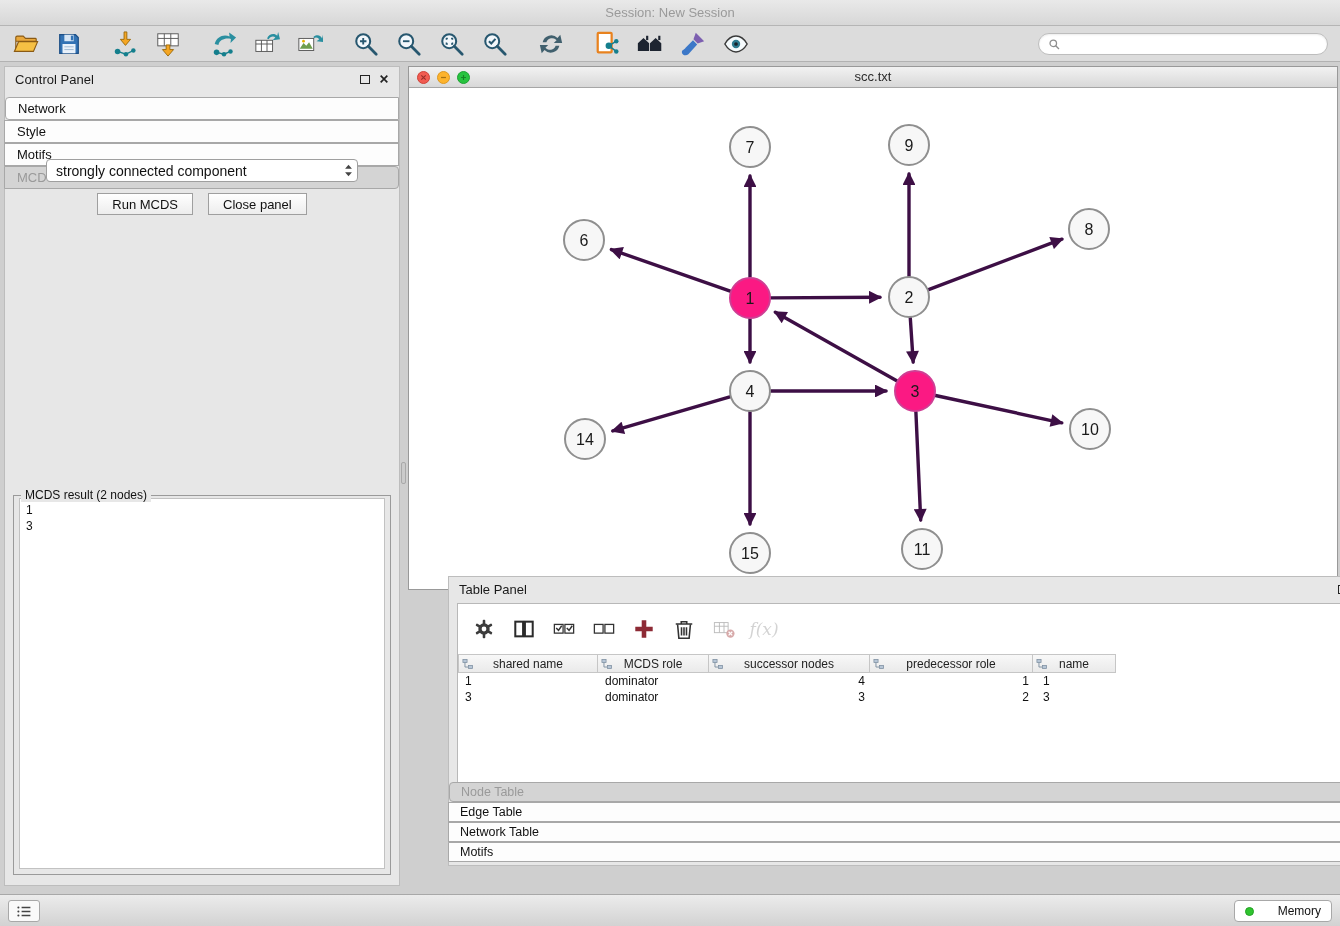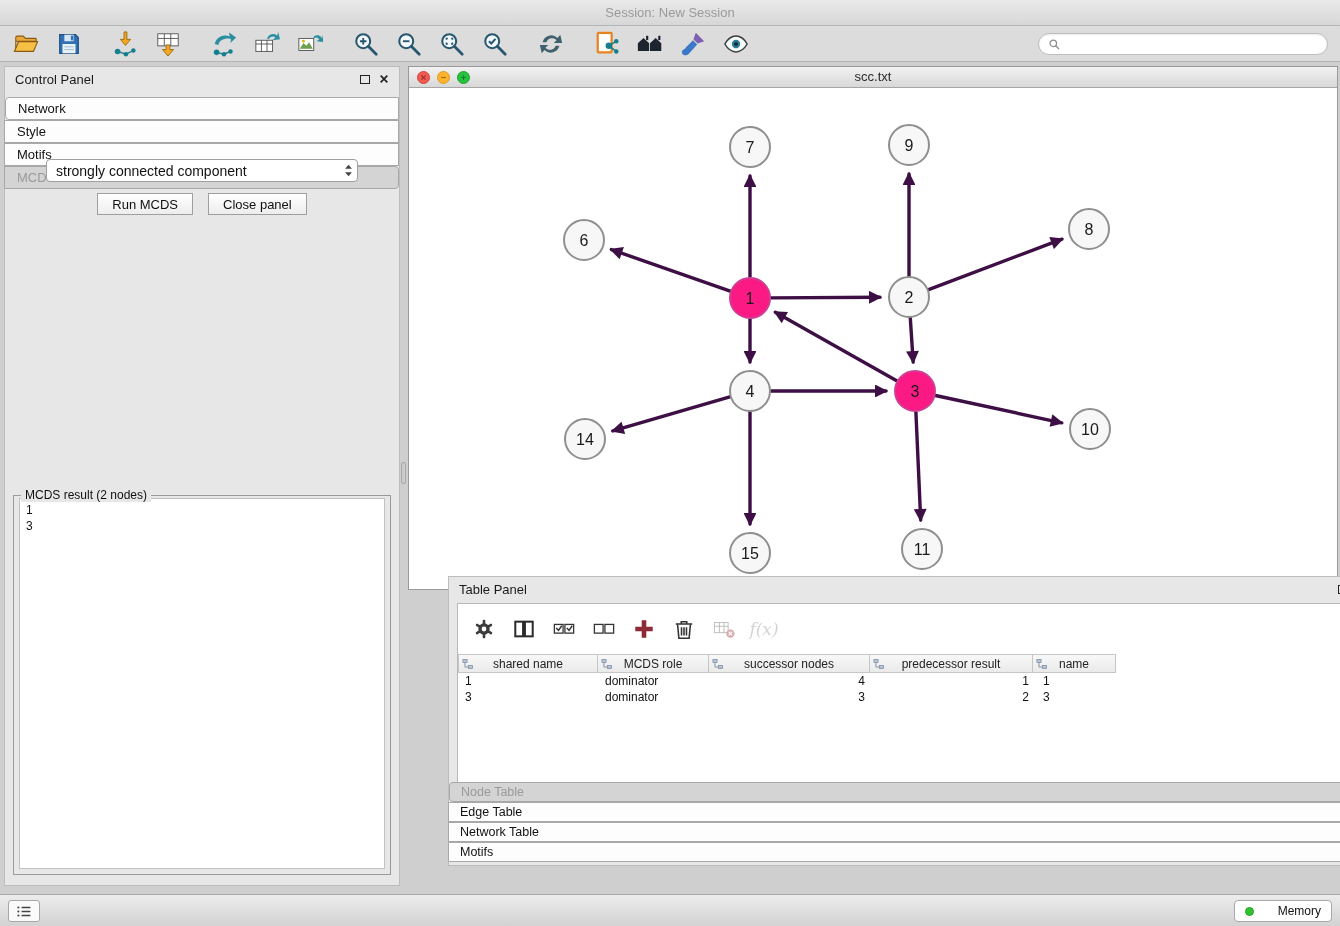--- a/index.html
+++ b/index.html
@@ -476,21 +476,21 @@
           <span>successor nodes</span>
         </div>
         <div class="th" style="width: 164px;">
           <span class="th-ic">
             <svg viewBox="0 0 13 13">
               <rect x="1" y="1.5" width="4.5" height="3.5" fill="#b7c6d6" stroke="#7d8ea0" stroke-width="0.8"></rect>
               <rect x="7" y="8" width="4.5" height="3.5" fill="#b7c6d6" stroke="#7d8ea0" stroke-width="0.8"></rect>
               <path d="M3.2 5v4.8h3.6" fill="none" stroke="#7d8ea0"></path>
             </svg>
           </span>
-          <span>predecessor result</span>
+          <span>predecessor role</span>
         </div>
         <div class="th" style="width: 84px;">
           <span class="th-ic">
             <svg viewBox="0 0 13 13">
               <rect x="1" y="1.5" width="4.5" height="3.5" fill="#b7c6d6" stroke="#7d8ea0" stroke-width="0.8"></rect>
               <rect x="7" y="8" width="4.5" height="3.5" fill="#b7c6d6" stroke="#7d8ea0" stroke-width="0.8"></rect>
               <path d="M3.2 5v4.8h3.6" fill="none" stroke="#7d8ea0"></path>
             </svg>
           </span>
           <span>name</span>

